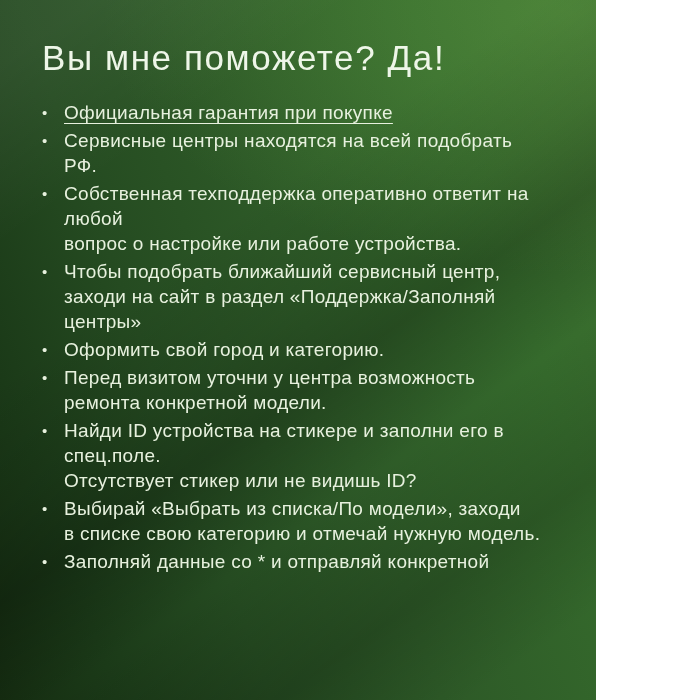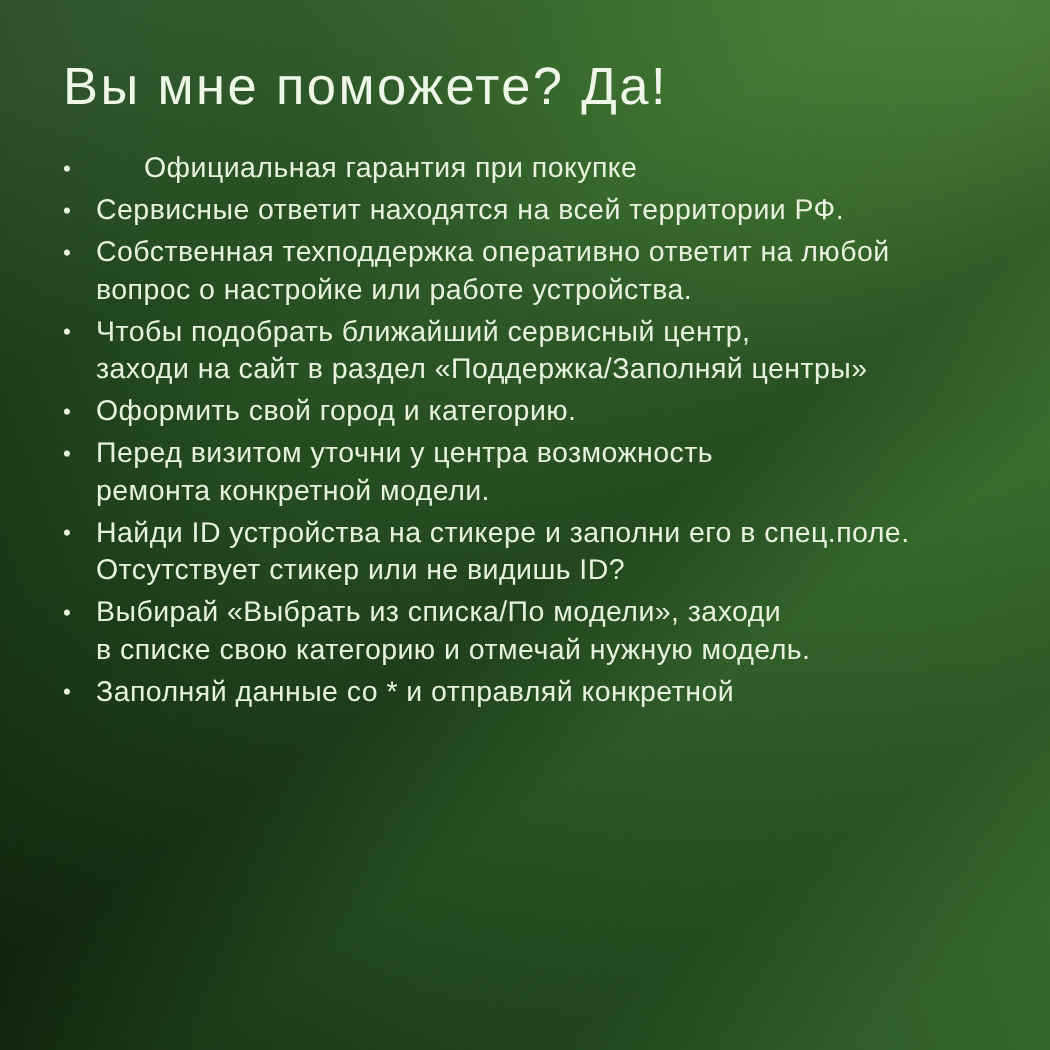--- a/index.html
+++ b/index.html
@@ -3,21 +3,21 @@
 <meta charset="utf-8">
 <style>
   html, body {
     margin: 0; padding: 0;
     width: 700px; height: 700px;
     overflow: hidden;
     font-family: "Liberation Sans", "DejaVu Sans", sans-serif;
   }
   .slide {
     position: relative;
-    width: 700px; height: 700px;
+    width: 596px; height: 700px;
     box-sizing: border-box;
     padding: 36px 48px 30px 42px;
     color: #e7f1de;
     background:
       linear-gradient(145deg,
         rgba(255,255,255,0.06) 6%, transparent 22%,
         transparent 34%, rgba(0,0,0,0.10) 46%,
         rgba(0,0,0,0.22) 54%, transparent 66%,
         rgba(0,0,0,0.16) 80%, transparent 92%),
       radial-gradient(ellipse 760px 420px at 96% 2%,
@@ -52,40 +52,40 @@
     color: #e7f1de;
   }
   .btext {
     flex: 1 1 auto;
     font-size: 19px;
     line-height: 25px;
     letter-spacing: 0.3px;
     white-space: pre-line;
   }
   .btext.u {
+    text-decoration: underline;
     text-underline-offset: 4px;
     text-decoration-thickness: 1px;
-    margin-left: 32px;
   }
 </style>
 </head>
 <body>
 
 <div class="slide">
 
   <section>
     <h1 class="heading">Вы мне поможете? Да!</h1>
     <ul class="bullets">
       <li>
         <span class="dot">•</span>
         <span class="btext u">Официальная гарантия при покупке</span>
       </li>
       <li>
         <span class="dot">•</span>
-        <span class="btext">Сервисные ответит находятся на всей территории РФ.</span>
+        <span class="btext">Сервисные центры находятся на всей подобрать РФ.</span>
       </li>
       <li>
         <span class="dot">•</span>
         <span class="btext">Собственная техподдержка оперативно ответит на любой
 вопрос о настройке или работе устройства.</span>
       </li>
     </ul>
   </section>
 
   <section>

